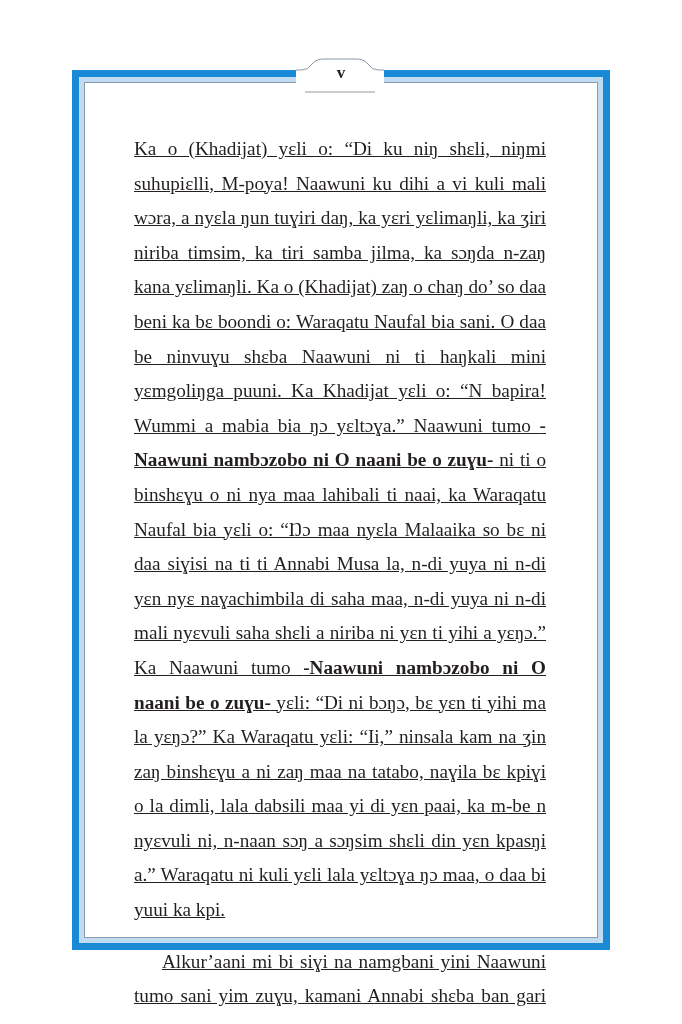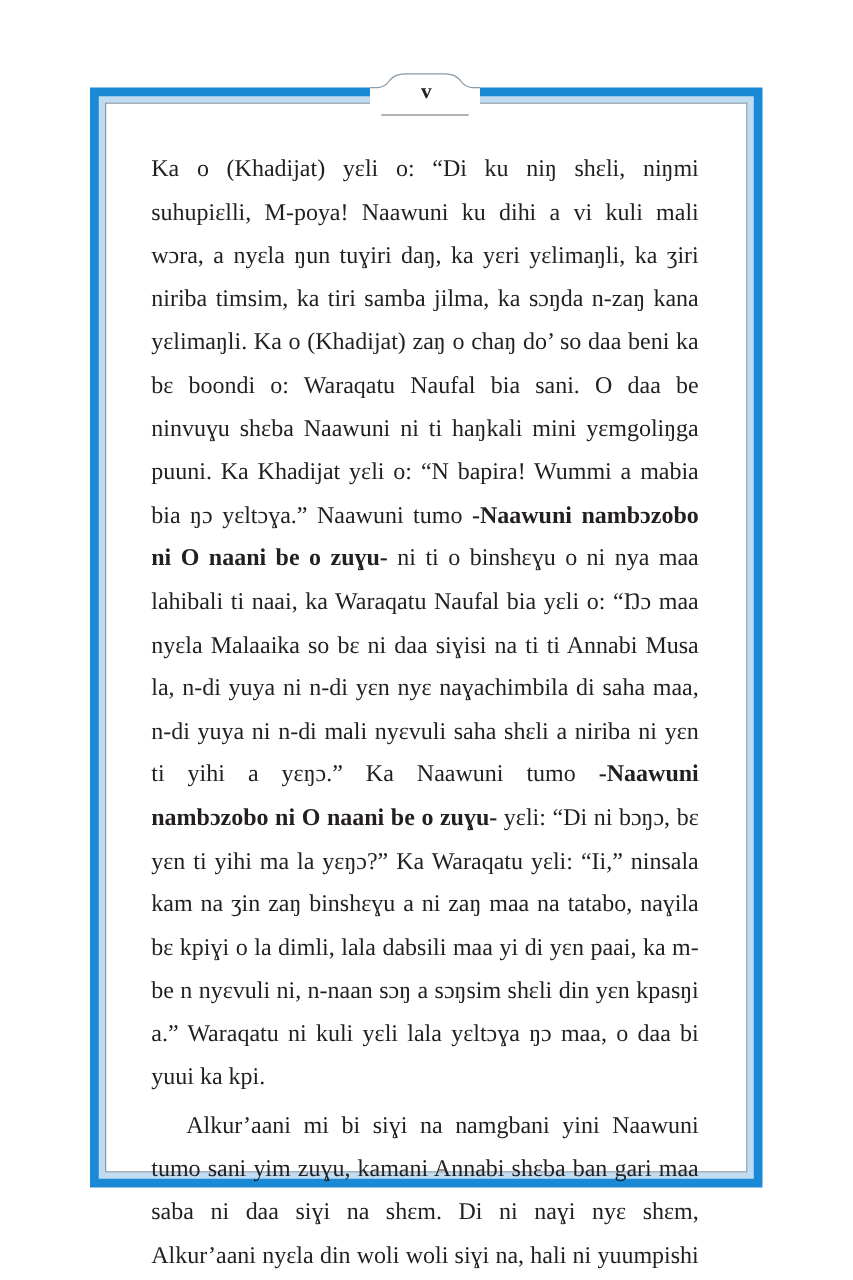--- a/index.html
+++ b/index.html
@@ -10,21 +10,21 @@
   .frame-light { position:absolute; left:79px; top:77px; width:524px; height:866px;
          background:#bfdcf3; box-sizing:border-box; }
   .frame-inner { position:absolute; left:84px; top:82px; width:514px; height:856px;
          background:#ffffff; border:1px solid #8a9aa8; box-sizing:border-box; }
   .tab { position:absolute; left:296px; top:58px; width:88px; height:36px; }
   .tab svg { display:block; }
   .page-number { position:absolute; left:305px; top:63px; width:72px; text-align:center;
          font-weight:bold; font-size:17px; color:#222; }
   .text-block { position:absolute; left:117px; top:115px; width:446px;
          font-size:19.2px; line-height:34.6px; color:#231f20; text-align:justify; }
-  .para { margin:4px; }
+  .para { margin:17px;text-decoration:underline; }
   .para.indent { text-indent:28px; }
   .para b { font-weight:bold; }
 </style>
 </head>
 <body>
 
 <div class="frame-outer"></div>
 <div class="frame-light"></div>
 <div class="frame-inner"></div>
 

